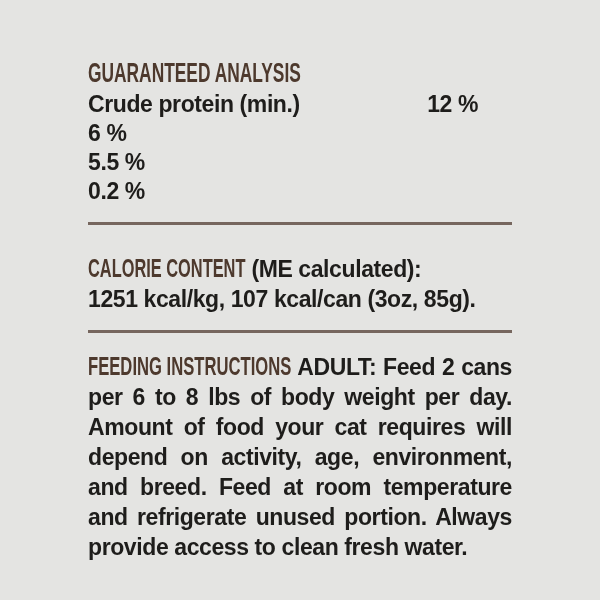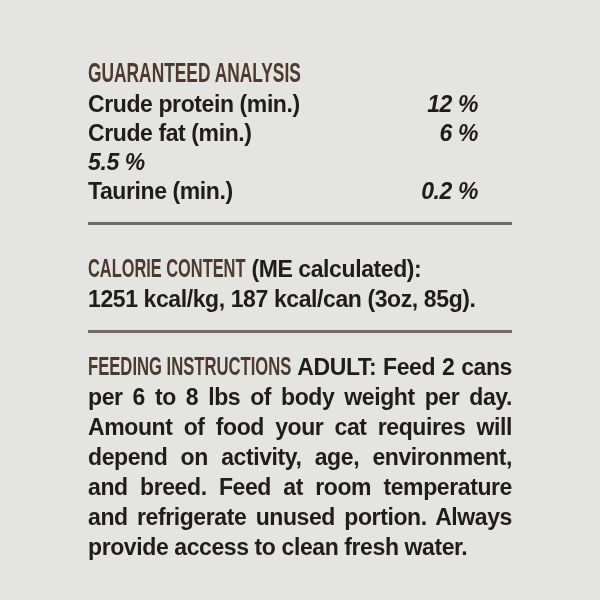--- a/index.html
+++ b/index.html
@@ -36,21 +36,21 @@
   }
   .ga-table { margin: 0; }
   .ga-row {
     display: flex;
     justify-content: space-between;
     align-items: flex-end;
     font-size: 23px;
     line-height: 29px;
     letter-spacing: -0.4px;
   }
-  .ga-row .val { padding-right: 34px; white-space: nowrap; font-style: italic; }
+  .ga-row .val { padding-right: 34px; white-space: nowrap; }
 
   .divider {
     height: 3px;
     background: var(--divider, #76665e);
     margin-top: 16px;
   }
 
   .cc {
     margin-top: 28px;
     font-size: 23px;
@@ -75,39 +75,37 @@
   <div class="content">
 
     <h2 class="ga-title"><span class="cond heading" style="transform: scaleX(0.62); margin-right: -130.34px;">GUARANTEED ANALYSIS</span></h2>
 
     <div class="ga-table">
       <div class="ga-row">
         <span class="nm">Crude protein (min.)</span>
         <span class="val">12 %</span>
       </div>
       <div class="ga-row">
-        <span class="nm">Crude fat (min.)</span>
         <span class="val">6 %</span>
       </div>
       <div class="ga-row">
         <span class="val">5.5 %</span>
       </div>
       <div class="ga-row">
       </div>
       <div class="ga-row">
-        <span class="nm">Taurine (min.)</span>
         <span class="val">0.2 %</span>
       </div>
     </div>
 
     <div class="divider"></div>
 
     <div class="cc">
       <div class="cc-line1"><span class="cond heading" style="transform: scaleX(0.63); margin-right: -92.5px;">CALORIE CONTENT</span> <span>(ME calculated):</span></div>
-      <div class="cc-line2">1251 kcal/kg, 187 kcal/can (3oz, 85g).</div>
+      <div class="cc-line2">1251 kcal/kg, 107 kcal/can (3oz, 85g).</div>
     </div>
 
     <div class="divider"></div>
 
     <p class="feeding"><span class="cond heading" style="transform: scaleX(0.64); margin-right: -114.48px;">FEEDING INSTRUCTIONS</span> <span class="lifestage">ADULT:</span> <span>Feed 2 cans per 6 to 8 lbs of body weight per day. Amount of food your cat requires will depend on activity, age, environment, and breed. Feed at room temperature and refrigerate unused portion. Always provide access to clean fresh water.</span></p>
 
   </div>
 </div>
 
 </body></html>

